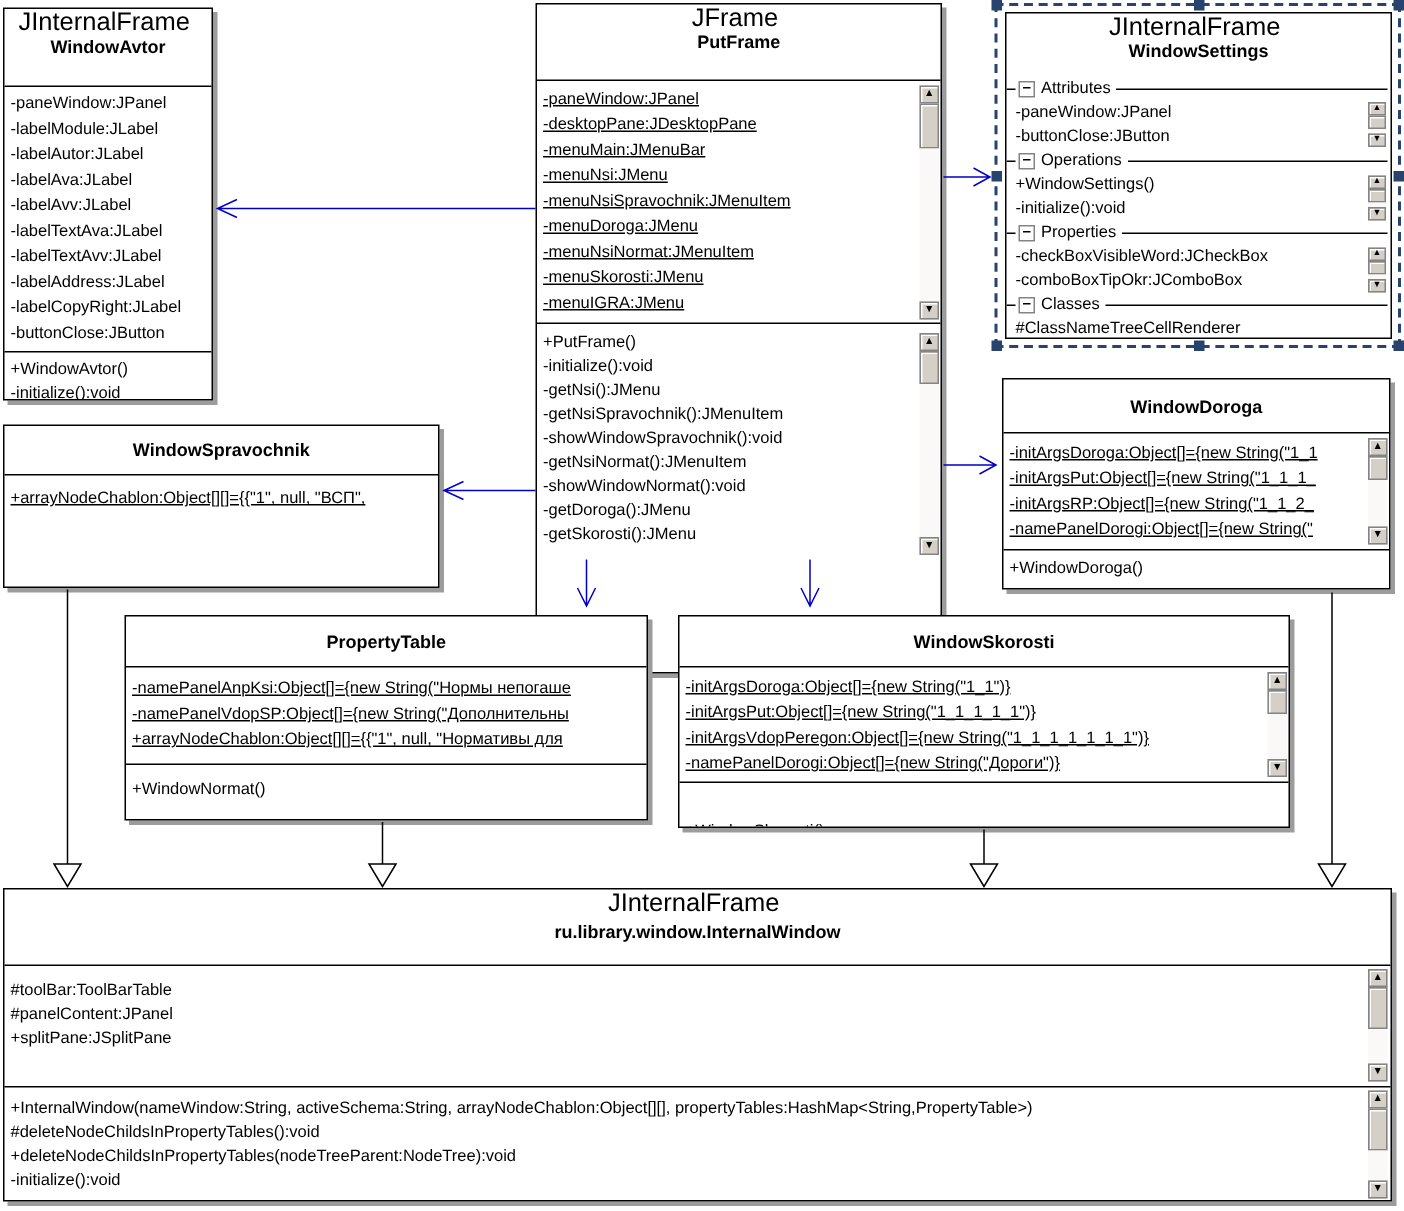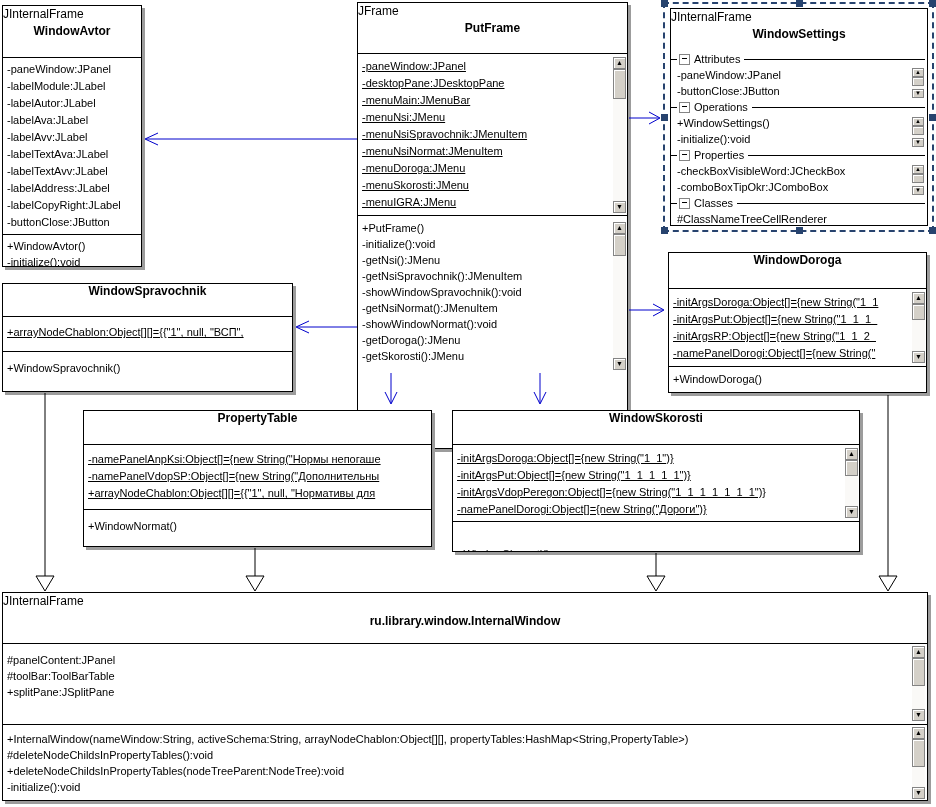--- a/index.html
+++ b/index.html
@@ -3,23 +3,23 @@
 <meta charset="utf-8">
 <style>
   html,body{margin:0;padding:0;background:#fff;}
   .canvas{position:relative;width:936px;height:807px;background:#ffffff;
           font-family:"Liberation Sans",sans-serif;color:#000;overflow:hidden;}
 
   
   .box{position:absolute;background:#fff;border:1px solid #000;
        box-shadow:3px 3px 0 0 #9c9c9c;display:flex;flex-direction:column;box-sizing:border-box;}
   .hdr{flex:none;}
-  .stereo{text-align:left;font-size:12px;line-height:13px;padding:2px 5px 0 0;white-space:nowrap;}
+  .stereo{text-align:center;font-size:17px;line-height:13px;padding:2px 5px 0 0;white-space:nowrap;}
   .cname{text-align:center;font-weight:bold;font-size:12px;line-height:14px;margin-top:3px;white-space:nowrap;}
-  .hdr.no-st{display:flex;justify-content:center;}
+  .hdr.no-st{display:flex;align-items:center;justify-content:center;}
   .hdr.no-st .cname{margin-top:0;}
   .sec{position:relative;border-top:1px solid #000;overflow:hidden;box-sizing:border-box;}
   .row{font-size:11px;white-space:nowrap;overflow:hidden;padding-left:4px;}
   .sec.u .row span{text-decoration:underline;}
 
   
   .sb{position:absolute;right:1px;width:13px;display:flex;flex-direction:column;}
   .sb-btn{flex:none;height:12px;background:#d4d0c8;border:1px solid #848484;
           box-shadow:inset 1px 1px 0 #fff;box-sizing:border-box;
           font-size:7px;line-height:10px;text-align:center;color:#000;}
@@ -131,22 +131,22 @@
       <div class="stereo">JFrame</div>
       <div class="cname">PutFrame</div>
     </div>
     <div class="sec attrs u">
 
     <div class="row"><span>-paneWindow:JPanel</span></div>
         <div class="row"><span>-desktopPane:JDesktopPane</span></div>
         <div class="row"><span>-menuMain:JMenuBar</span></div>
         <div class="row"><span>-menuNsi:JMenu</span></div>
         <div class="row"><span>-menuNsiSpravochnik:JMenuItem</span></div>
+        <div class="row"><span>-menuDoroga:JMenu</span></div>
         <div class="row"><span>-menuNsiNormat:JMenuItem</span></div>
-        <div class="row"><span>-menuDoroga:JMenu</span></div>
         <div class="row"><span>-menuSkorosti:JMenu</span></div>
         <div class="row"><span>-menuIGRA:JMenu</span></div>
       </div>
     <div class="sec ops">
 
     <div class="row"><span>+PutFrame()</span></div>
         <div class="row"><span>-initialize():void</span></div>
         <div class="row"><span>-getNsi():JMenu</span></div>
         <div class="row"><span>-getNsiSpravochnik():JMenuItem</span></div>
         <div class="row"><span>-showWindowSpravochnik():void</span></div>
@@ -267,24 +267,20 @@
   </div>
 
   <div class="box" id="sprav">
     <div class="hdr no-st">
       <div class="cname">WindowSpravochnik</div>
     </div>
     <div class="sec attrs u">
 
     <div class="row"><span>+arrayNodeChablon:Object[][]={{"1", null, "ВСП", </span></div>
       </div>
-    <div class="sec ops">
-
-    <div class="row"><span>+WindowSpravochnik()</span></div>
-      </div>
   </div>
 
   <div class="box" id="doroga">
     <div class="hdr no-st">
       <div class="cname">WindowDoroga</div>
     </div>
     <div class="sec attrs u">
 
     <div class="row"><span>-initArgsDoroga:Object[]={new String("1_1</span></div>
         <div class="row"><span>-initArgsPut:Object[]={new String("1_1_1_</span></div>
@@ -342,22 +338,22 @@
     </div>
   </div>
 
   <div class="box" id="internal">
     <div class="hdr">
       <div class="stereo">JInternalFrame</div>
       <div class="cname" style="margin-top:6px;">ru.library.window.InternalWindow</div>
     </div>
     <div class="sec attrs">
 
+        <div class="row"><span>#toolBar:ToolBarTable</span></div>
         <div class="row"><span>#panelContent:JPanel</span></div>
-        <div class="row"><span>#toolBar:ToolBarTable</span></div>
         <div class="row"><span>+splitPane:JSplitPane</span></div>
       </div>
     <div class="sec ops">
 
     <div class="row"><span>+InternalWindow(nameWindow:String, activeSchema:String, arrayNodeChablon:Object[][], propertyTables:HashMap&lt;String,PropertyTable&gt;)</span></div>
         <div class="row"><span>#deleteNodeChildsInPropertyTables():void</span></div>
         <div class="row"><span>+deleteNodeChildsInPropertyTables(nodeTreeParent:NodeTree):void</span></div>
         <div class="row"><span>-initialize():void</span></div>
       </div>
     <div class="sb" style="top:53px;height:75px;">

